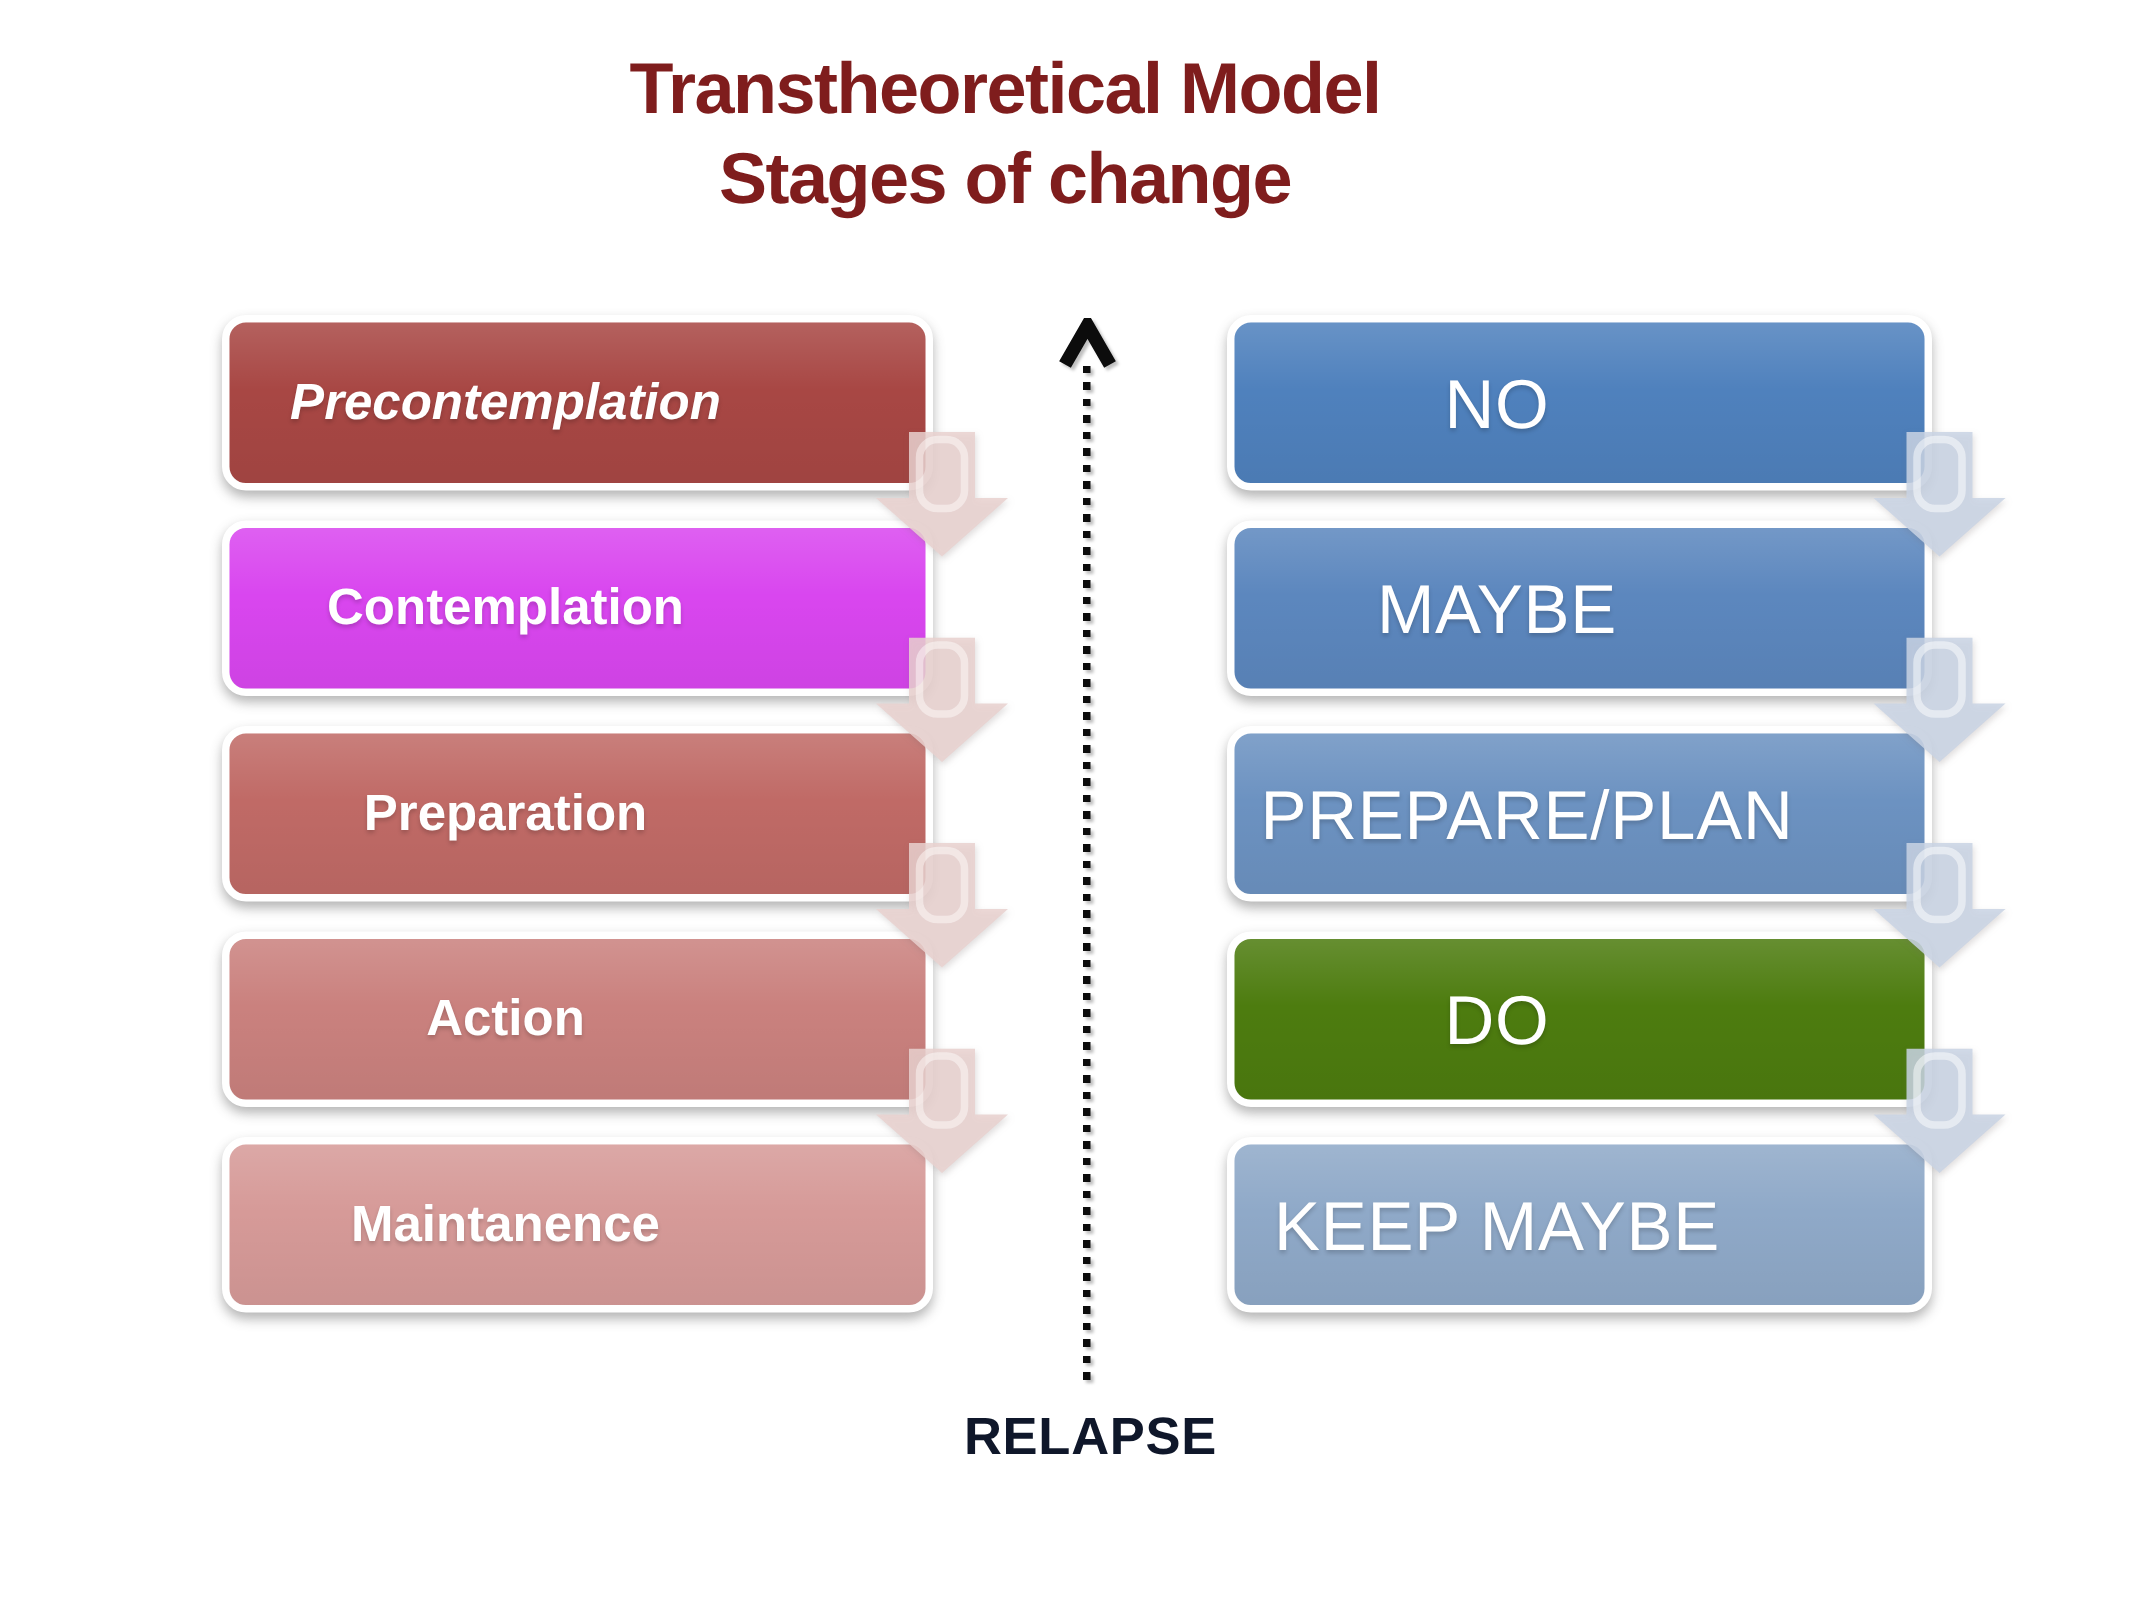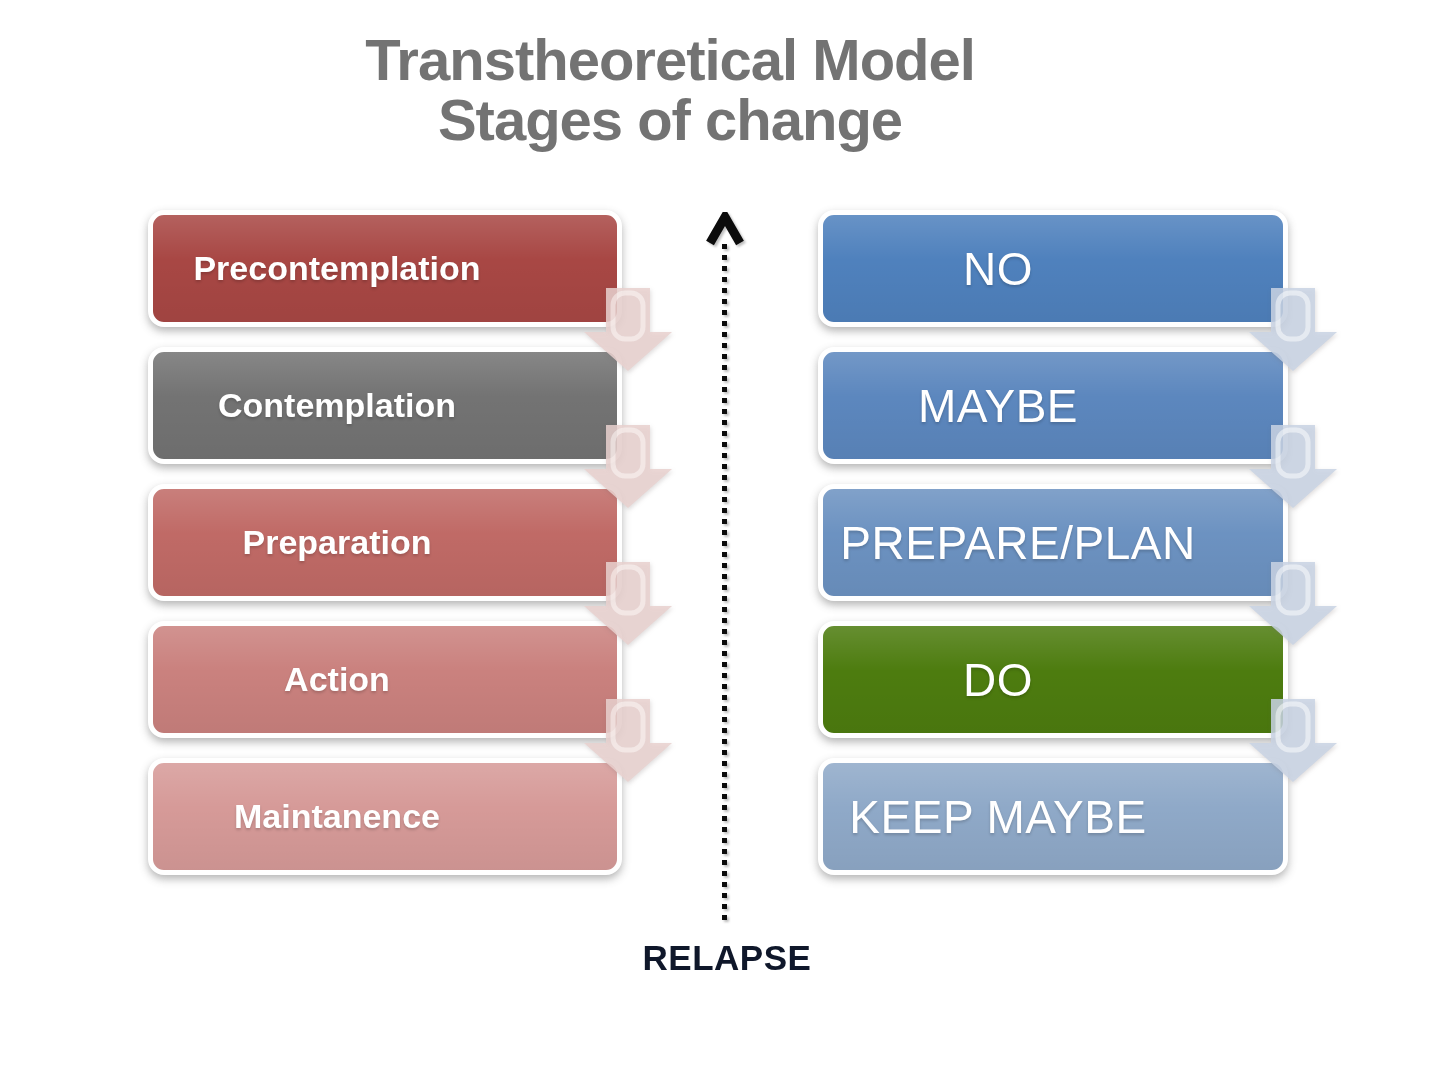--- a/index.html
+++ b/index.html
@@ -12,23 +12,23 @@
     font-family: "Liberation Sans", sans-serif;
   }
 
   
   .title {
     position: absolute;
     top: 30px;
     left: 670px;
     transform: translateX(-50%);
     text-align: center;
-    color: #737373;
+    color: #7f1d1d;
     font-weight: bold;
-    font-size: 58px;
+    font-size: 48px;
     line-height: 60px;
     letter-spacing: -1px;
     white-space: nowrap;
   }
 
   
   .column {
     position: absolute;
     top: 210px;
     display: flex;
@@ -122,24 +122,24 @@
 <body>
 
 <div class="slide">
 
   <header class="title">
     <div>Transtheoretical Model</div>
     <div>Stages of change</div>
   </header>
 
   <div class="column stages">
-    <div class="box" style="background: rgb(168, 71, 68);">
+    <div class="box" style="background: rgb(168, 71, 68); font-style: italic;">
       <span class="label">Precontemplation</span>
     </div>
-    <div class="box" style="background: #737373; text-align: center;">
+    <div class="box" style="background: #d946ef; text-align: center;">
       <span class="label">Contemplation</span>
     </div>
     <div class="box" style="background: rgb(192, 106, 102);">
       <span class="label">Preparation</span>
     </div>
     <div class="box" style="background: rgb(202, 129, 126); text-align: right;">
       <span class="label">Action</span>
     </div>
     <div class="box" style="background: rgb(214, 154, 152);">
       <span class="label">Maintanence</span>

